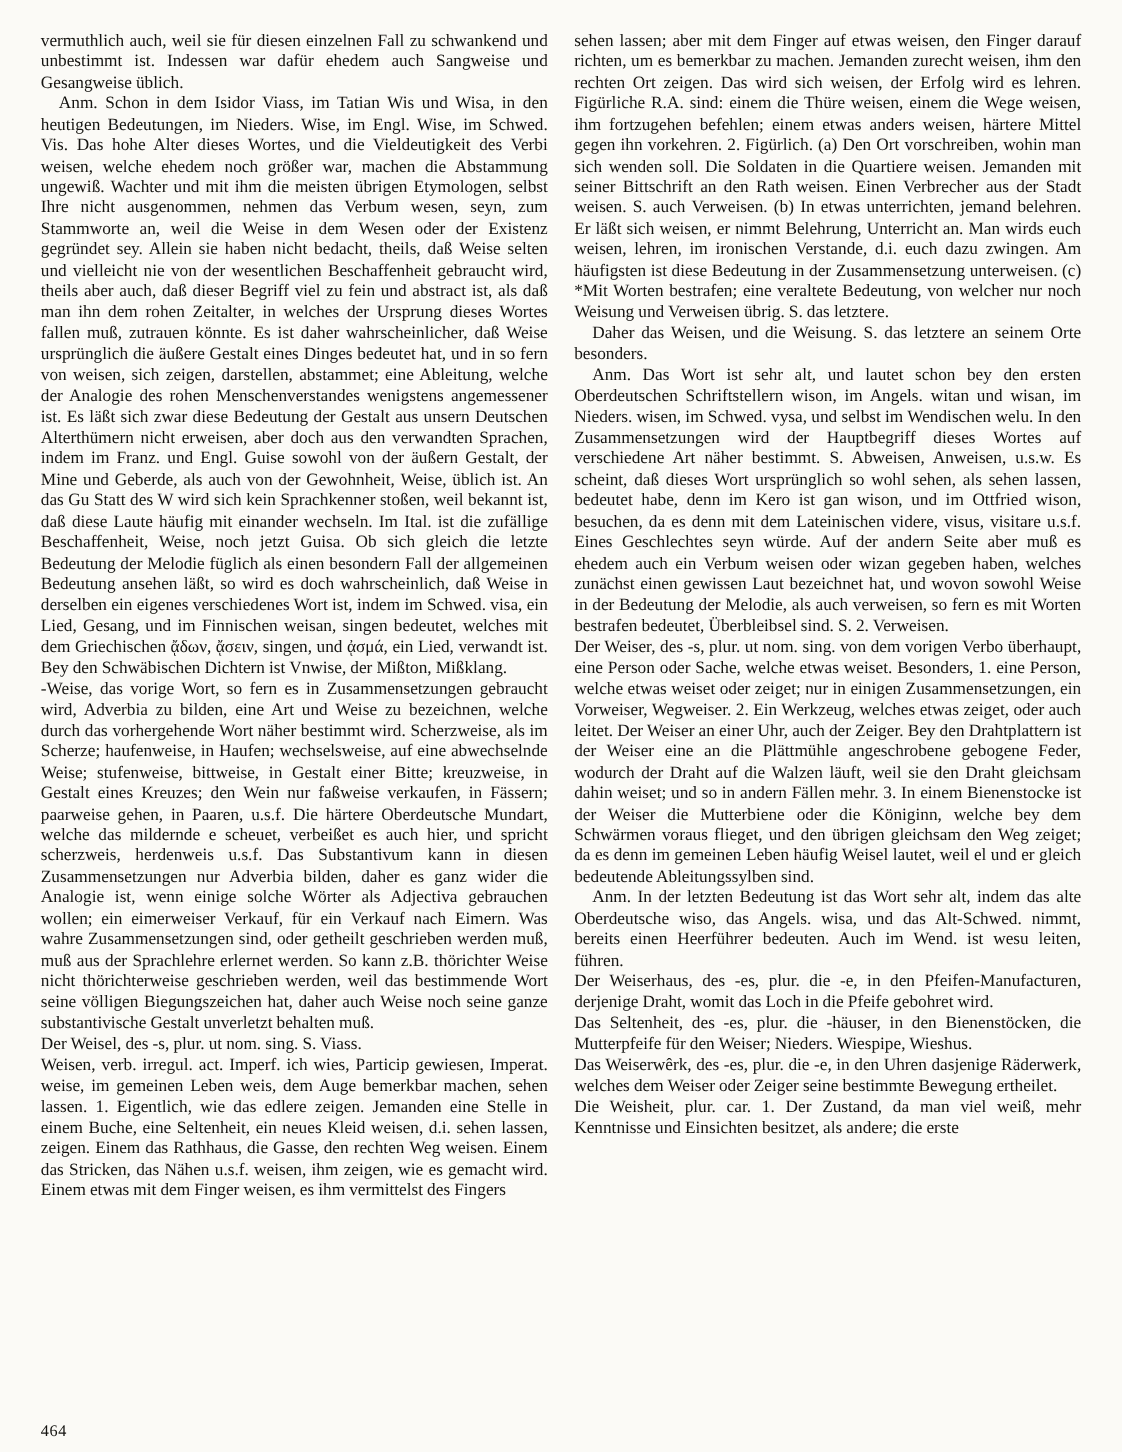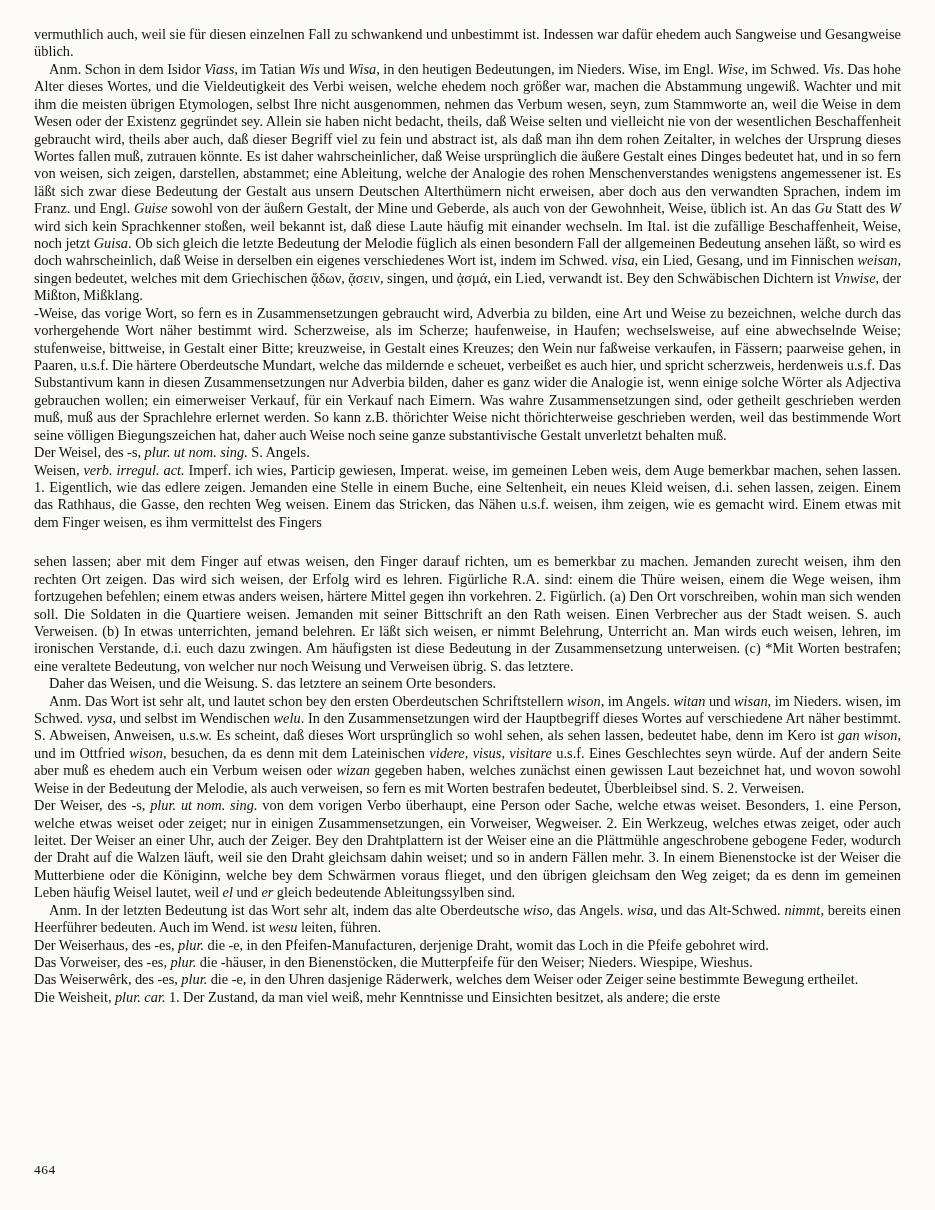--- a/index.html
+++ b/index.html
@@ -15,70 +15,69 @@
     background: #fbfaf6;
     box-sizing: border-box;
     padding: 26px 34px 40px 34px;
     overflow: hidden;
     font-family: "Liberation Serif", "DejaVu Serif", serif;
     color: #141310;
   }
   .columns {
     display: flex;
     gap: 22px;
-    flex-direction: column;
   }
   .column {
     flex: 1 1 0;
     min-width: 0;
     font-size: 14.4px;
     line-height: 1.21;
     text-align: justify;
     hyphens: auto;
     -webkit-hyphens: auto;
     word-spacing: -0.2px;
   }
   .column p {
     margin: 0;
   }
   .column p.indent {
     text-indent: 15px;
   }
   .b { font-weight: normal; }
-  .i { font-style: italic; }
+  .i { }
   .footer {
     position: absolute;
     left: 34px;
-    bottom: 32px;
+    bottom: 8px;
   }
   .pagenum {
     font-size: 13.5px;
     letter-spacing: 0.5px;
   }
 </style>
 </head>
 <body>
 
 <div class="page">
   <div class="columns">
     <div class="column">
         <p><span>vermuthlich auch, weil sie für diesen einzelnen Fall zu schwankend und unbestimmt ist. Indessen war dafür ehedem auch Sangweise und Gesangweise üblich.</span></p>
         <p class="indent"><span>Anm. Schon in dem Isidor </span><span class="i">Viass</span><span>, im Tatian </span><span class="i">Wis</span><span> und </span><span class="i">Wisa</span><span>, in den heutigen Bedeutungen, im Nieders. Wise, im Engl. </span><span class="i">Wise</span><span>, im Schwed. </span><span class="i">Vis</span><span>. Das hohe Alter dieses Wortes, und die Vieldeutigkeit des Verbi weisen, welche ehedem noch größer war, machen die Abstammung ungewiß. Wachter und mit ihm die meisten übrigen Etymologen, selbst Ihre nicht ausgenommen, nehmen das Verbum wesen, seyn, zum Stammworte an, weil die Weise in dem Wesen oder der Existenz gegründet sey. Allein sie haben nicht bedacht, theils, daß Weise selten und vielleicht nie von der wesentlichen Beschaffenheit gebraucht wird, theils aber auch, daß dieser Begriff viel zu fein und abstract ist, als daß man ihn dem rohen Zeitalter, in welches der Ursprung dieses Wortes fallen muß, zutrauen könnte. Es ist daher wahrscheinlicher, daß Weise ursprünglich die äußere Gestalt eines Dinges bedeutet hat, und in so fern von weisen, sich zeigen, darstellen, abstammet; eine Ableitung, welche der Analogie des rohen Menschenverstandes wenigstens angemessener ist. Es läßt sich zwar diese Bedeutung der Gestalt aus unsern Deutschen Alterthümern nicht erweisen, aber doch aus den verwandten Sprachen, indem im Franz. und Engl. </span><span class="i">Guise</span><span> sowohl von der äußern Gestalt, der Mine und Geberde, als auch von der Gewohnheit, Weise, üblich ist. An das </span><span class="i">Gu</span><span> Statt des </span><span class="i">W</span><span> wird sich kein Sprachkenner stoßen, weil bekannt ist, daß diese Laute häufig mit einander wechseln. Im Ital. ist die zufällige Beschaffenheit, Weise, noch jetzt </span><span class="i">Guisa</span><span>. Ob sich gleich die letzte Bedeutung der Melodie füglich als einen besondern Fall der allgemeinen Bedeutung ansehen läßt, so wird es doch wahrscheinlich, daß Weise in derselben ein eigenes verschiedenes Wort ist, indem im Schwed. </span><span class="i">visa</span><span>, ein Lied, Gesang, und im Finnischen </span><span class="i">weisan</span><span>, singen bedeutet, welches mit dem Griechischen ᾄδων, ᾄσειν, singen, und ᾀσμά, ein Lied, verwandt ist. Bey den Schwäbischen Dichtern ist </span><span class="i">Vnwise</span><span>, der Mißton, Mißklang.</span></p>
         <p><span class="b">-Weise</span><span>, das vorige Wort, so fern es in Zusammensetzungen gebraucht wird, Adverbia zu bilden, eine Art und Weise zu bezeichnen, welche durch das vorhergehende Wort näher bestimmt wird. Scherzweise, als im Scherze; haufenweise, in Haufen; wechselsweise, auf eine abwechselnde Weise; stufenweise, bittweise, in Gestalt einer Bitte; kreuzweise, in Gestalt eines Kreuzes; den Wein nur faßweise verkaufen, in Fässern; paarweise gehen, in Paaren, u.s.f. Die härtere Oberdeutsche Mundart, welche das mildernde e scheuet, verbeißet es auch hier, und spricht scherzweis, herdenweis u.s.f. Das Substantivum kann in diesen Zusammensetzungen nur Adverbia bilden, daher es ganz wider die Analogie ist, wenn einige solche Wörter als Adjectiva gebrauchen wollen; ein eimerweiser Verkauf, für ein Verkauf nach Eimern. Was wahre Zusammensetzungen sind, oder getheilt geschrieben werden muß, muß aus der Sprachlehre erlernet werden. So kann z.B. thörichter Weise nicht thörichterweise geschrieben werden, weil das bestimmende Wort seine völligen Biegungszeichen hat, daher auch Weise noch seine ganze substantivische Gestalt unverletzt behalten muß.</span></p>
-        <p><span class="b">Der Weisel</span><span>, des -s, </span><span class="i">plur. ut nom. sing.</span><span> S. Angels.</span></p>
+        <p><span class="b">Der Weisel</span><span>, des -s, </span><span class="i">plur. ut nom. sing.</span><span> S. Viass.</span></p>
         <p><span class="b">Weisen</span><span>, </span><span class="i">verb. irregul. act.</span><span> Imperf. ich wies, Particip gewiesen, Imperat. weise, im gemeinen Leben weis, dem Auge bemerkbar machen, sehen lassen. 1. Eigentlich, wie das edlere zeigen. Jemanden eine Stelle in einem Buche, eine Seltenheit, ein neues Kleid weisen, d.i. sehen lassen, zeigen. Einem das Rathhaus, die Gasse, den rechten Weg weisen. Einem das Stricken, das Nähen u.s.f. weisen, ihm zeigen, wie es gemacht wird. Einem etwas mit dem Finger weisen, es ihm vermittelst des Fingers</span></p>
       </div>
     <div class="column">
         <p><span>sehen lassen; aber mit dem Finger auf etwas weisen, den Finger darauf richten, um es bemerkbar zu machen. Jemanden zurecht weisen, ihm den rechten Ort zeigen. Das wird sich weisen, der Erfolg wird es lehren. Figürliche R.A. sind: einem die Thüre weisen, einem die Wege weisen, ihm fortzugehen befehlen; einem etwas anders weisen, härtere Mittel gegen ihn vorkehren. 2. Figürlich. (a) Den Ort vorschreiben, wohin man sich wenden soll. Die Soldaten in die Quartiere weisen. Jemanden mit seiner Bittschrift an den Rath weisen. Einen Verbrecher aus der Stadt weisen. S. auch Verweisen. (b) In etwas unterrichten, jemand belehren. Er läßt sich weisen, er nimmt Belehrung, Unterricht an. Man wirds euch weisen, lehren, im ironischen Verstande, d.i. euch dazu zwingen. Am häufigsten ist diese Bedeutung in der Zusammensetzung unterweisen. (c) *Mit Worten bestrafen; eine veraltete Bedeutung, von welcher nur noch Weisung und Verweisen übrig. S. das letztere.</span></p>
         <p class="indent"><span>Daher das Weisen, und die Weisung. S. das letztere an seinem Orte besonders.</span></p>
         <p class="indent"><span>Anm. Das Wort ist sehr alt, und lautet schon bey den ersten Oberdeutschen Schriftstellern </span><span class="i">wison</span><span>, im Angels. </span><span class="i">witan</span><span> und </span><span class="i">wisan</span><span>, im Nieders. wisen, im Schwed. </span><span class="i">vysa</span><span>, und selbst im Wendischen </span><span class="i">welu</span><span>. In den Zusammensetzungen wird der Hauptbegriff dieses Wortes auf verschiedene Art näher bestimmt. S. Abweisen, Anweisen, u.s.w. Es scheint, daß dieses Wort ursprünglich so wohl sehen, als sehen lassen, bedeutet habe, denn im Kero ist </span><span class="i">gan wison</span><span>, und im Ottfried </span><span class="i">wison</span><span>, besuchen, da es denn mit dem Lateinischen </span><span class="i">videre, visus, visitare</span><span> u.s.f. Eines Geschlechtes seyn würde. Auf der andern Seite aber muß es ehedem auch ein Verbum weisen oder </span><span class="i">wizan</span><span> gegeben haben, welches zunächst einen gewissen Laut bezeichnet hat, und wovon sowohl Weise in der Bedeutung der Melodie, als auch verweisen, so fern es mit Worten bestrafen bedeutet, Überbleibsel sind. S. 2. Verweisen.</span></p>
         <p><span class="b">Der Weiser</span><span>, des -s, </span><span class="i">plur. ut nom. sing.</span><span> von dem vorigen Verbo überhaupt, eine Person oder Sache, welche etwas weiset. Besonders, 1. eine Person, welche etwas weiset oder zeiget; nur in einigen Zusammensetzungen, ein Vorweiser, Wegweiser. 2. Ein Werkzeug, welches etwas zeiget, oder auch leitet. Der Weiser an einer Uhr, auch der Zeiger. Bey den Drahtplattern ist der Weiser eine an die Plättmühle angeschrobene gebogene Feder, wodurch der Draht auf die Walzen läuft, weil sie den Draht gleichsam dahin weiset; und so in andern Fällen mehr. 3. In einem Bienenstocke ist der Weiser die Mutterbiene oder die Königinn, welche bey dem Schwärmen voraus flieget, und den übrigen gleichsam den Weg zeiget; da es denn im gemeinen Leben häufig Weisel lautet, weil </span><span class="i">el</span><span> und </span><span class="i">er</span><span> gleich bedeutende Ableitungssylben sind.</span></p>
         <p class="indent"><span>Anm. In der letzten Bedeutung ist das Wort sehr alt, indem das alte Oberdeutsche </span><span class="i">wiso</span><span>, das Angels. </span><span class="i">wisa</span><span>, und das Alt-Schwed. </span><span class="i">nimmt</span><span>, bereits einen Heerführer bedeuten. Auch im Wend. ist </span><span class="i">wesu</span><span> leiten, führen.</span></p>
         <p><span class="b">Der Weiserhaus</span><span>, des -es, </span><span class="i">plur.</span><span> die -e, in den Pfeifen-Manufacturen, derjenige Draht, womit das Loch in die Pfeife gebohret wird.</span></p>
-        <p><span class="b">Das Vorweiser</span><span>, des -es, </span><span class="i">plur.</span><span> die -häuser, in den Bienenstöcken, die Mutterpfeife für den Weiser; Nieders. Wiespipe, Wieshus.</span></p>
+        <p><span class="b">Das Seltenheit</span><span>, des -es, </span><span class="i">plur.</span><span> die -häuser, in den Bienenstöcken, die Mutterpfeife für den Weiser; Nieders. Wiespipe, Wieshus.</span></p>
         <p><span class="b">Das Weiserwêrk</span><span>, des -es, </span><span class="i">plur.</span><span> die -e, in den Uhren dasjenige Räderwerk, welches dem Weiser oder Zeiger seine bestimmte Bewegung ertheilet.</span></p>
         <p><span class="b">Die Weisheit</span><span>, </span><span class="i">plur. car.</span><span> 1. Der Zustand, da man viel weiß, mehr Kenntnisse und Einsichten besitzet, als andere; die erste</span></p>
       </div>
   </div>
   <div class="footer">
     <span class="pagenum">464</span>
   </div>
 </div>
 
 </body></html>

